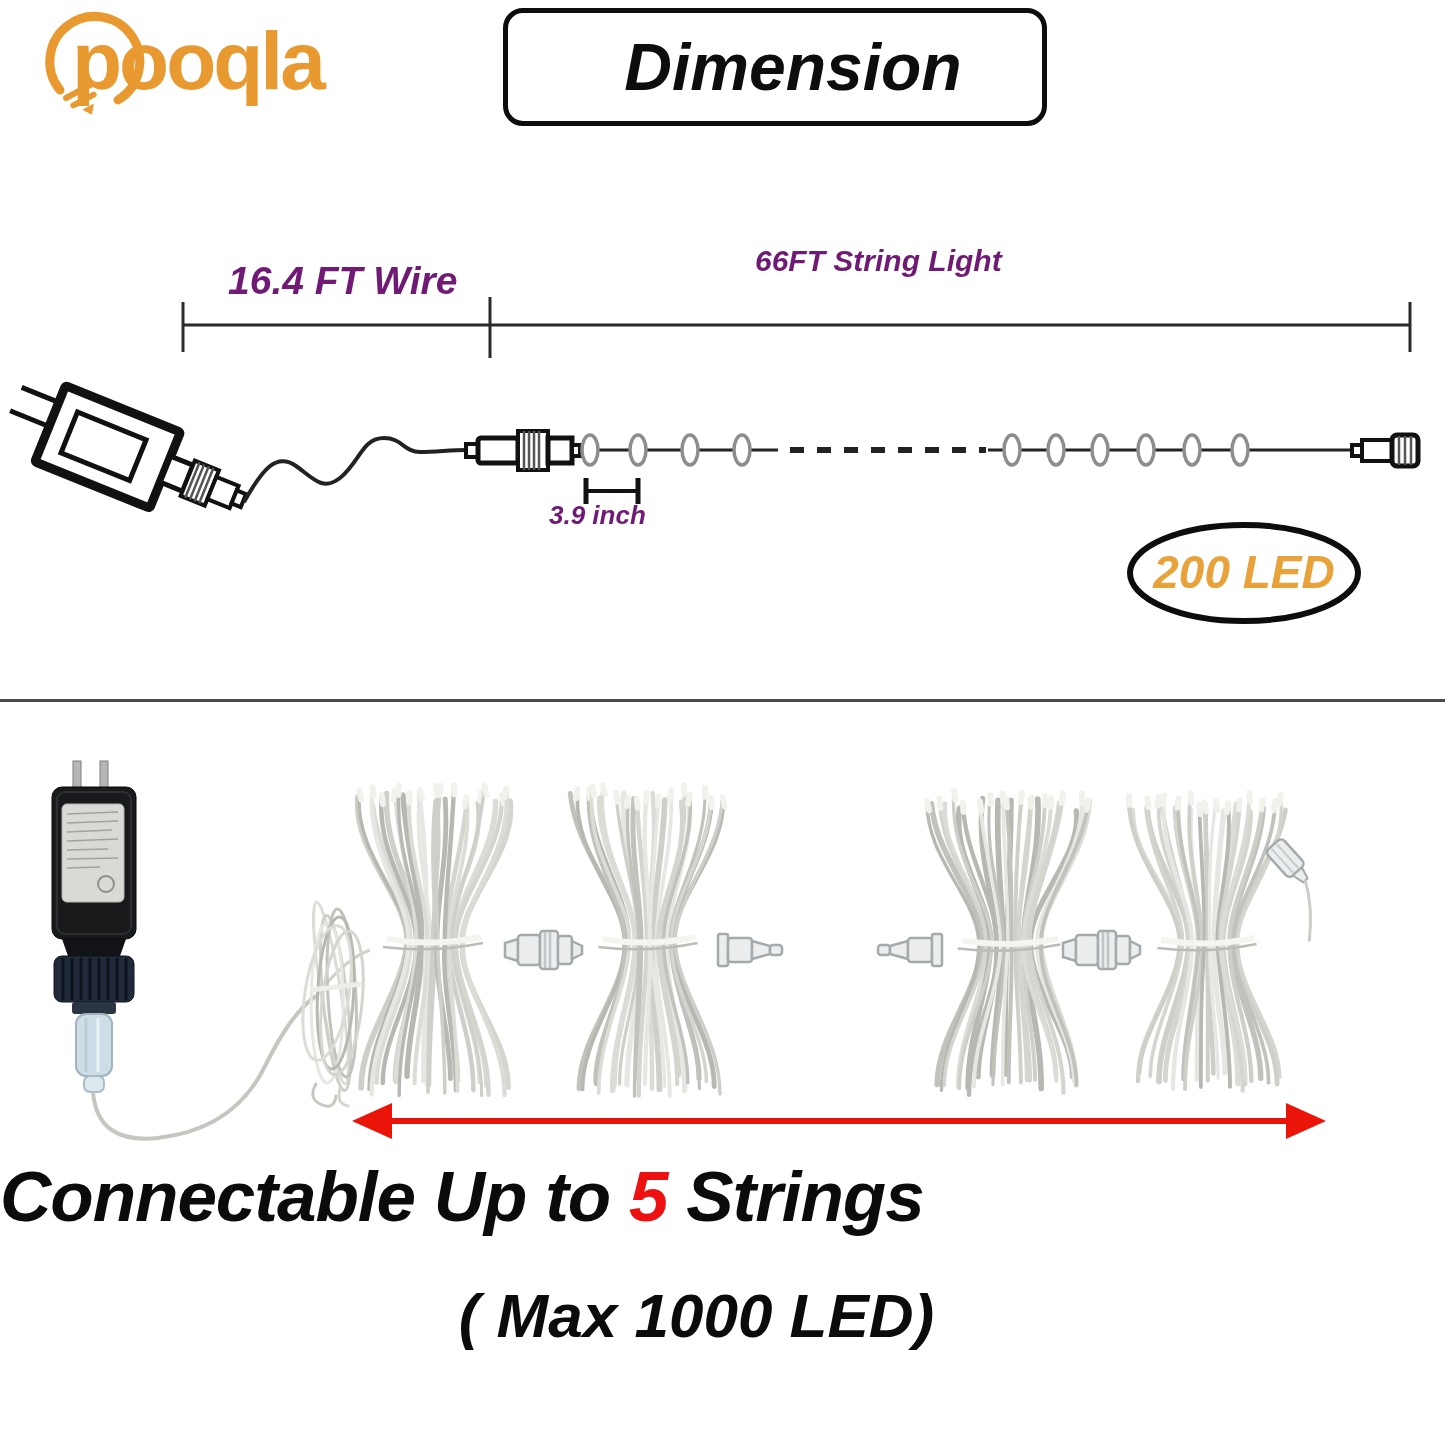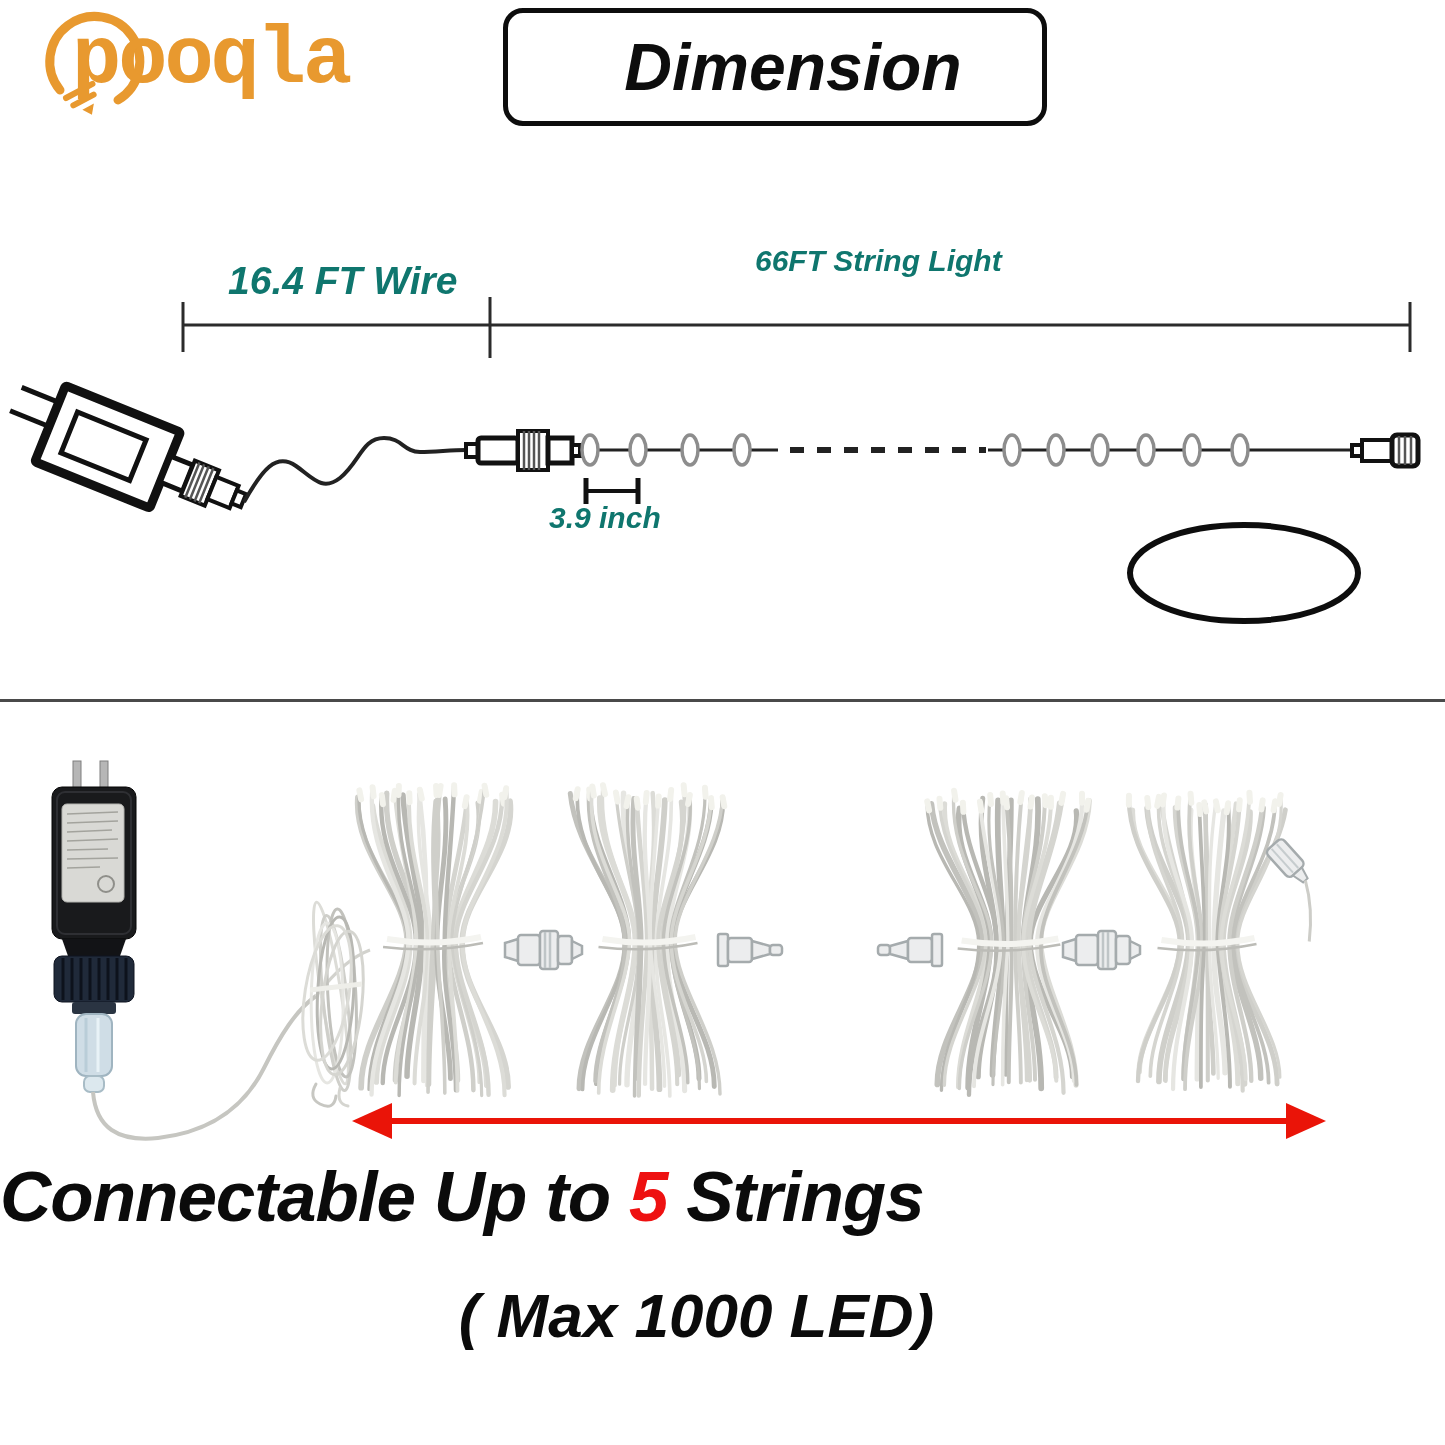--- a/index.html
+++ b/index.html
@@ -2,30 +2,30 @@
 <html><head>
 <meta charset="utf-8">
 <style>
   html,body{margin:0;padding:0;background:#fff;}
   .page{position:relative;width:1445px;height:1445px;background:#fff;overflow:hidden;
         font-family:"Liberation Sans",sans-serif;}
   
   .logo{position:absolute;left:26px;top:6px;width:310px;height:120px;}
   .logo svg{position:absolute;left:0;top:0;}
   .logo-text{position:absolute;left:46px;top:14px;font-size:82px;font-weight:bold;
-             letter-spacing:-3px;color:#E8992F;line-height:1;font-family:Liberation Mono, monospace;}
+             letter-spacing:-3px;color:#E8992F;line-height:1;}
   .title-box{position:absolute;left:503px;top:8px;width:498px;height:108px;
              border:5px solid #0d0d0d;border-radius:20px;background:#fff;
              display:flex;align-items:center;justify-content:center;padding-left:36px;}
   .title-box span{font-size:66px;font-weight:bold;font-style:italic;color:#0d0d0d;}
   
-  .lbl{position:absolute;font-weight:bold;font-style:italic;color:#0f766e;line-height:1.1;}
+  .lbl{position:absolute;font-weight:bold;font-style:italic;color:#701a75;line-height:1.1;}
   .wire-lbl{left:228px;top:260px;font-size:39px;}
   .string-lbl{left:755px;top:244px;font-size:30px;}
-  .spacing-lbl{left:549px;top:501px;font-size:30px;}
+  .spacing-lbl{left:549px;top:501px;font-size:26px;}
   .badge-lbl{left:1128px;top:547px;width:232px;text-align:center;font-size:46px;color:#E9A23A;}
   
   .diagram-svg{position:absolute;left:0;top:0;width:1445px;height:700px;}
   .divider{position:absolute;left:0;top:699px;width:1445px;height:3px;background:#4a4a4a;}
   .photo-svg{position:absolute;left:0;top:700px;width:1445px;height:745px;}
   
   .headline{position:absolute;left:0;top:1156px;width:1445px;text-align:left;
             font-size:71px;font-weight:bold;font-style:italic;color:#0b0b0b;letter-spacing:-1px;}
   .headline .red{color:#EE1111;}
   .subline{position:absolute;left:0;top:1280px;width:1445px;text-align:center;
@@ -124,20 +124,21 @@
     <g stroke="#111">
       <line x1="586" y1="491" x2="638" y2="491" stroke-width="4"></line>
       <line x1="586" y1="478" x2="586" y2="504" stroke-width="5"></line>
       <line x1="638" y1="478" x2="638" y2="504" stroke-width="5"></line>
     </g>
 
     <ellipse cx="1244" cy="573" rx="114" ry="48" fill="#fff" stroke="#0d0d0d" stroke-width="6"></ellipse>
   </svg>
 
   <div class="lbl spacing-lbl">3.9 inch</div>
+  <div class="lbl badge-lbl">200 LED</div>
 
   <div class="divider"></div>
 
   <svg class="photo-svg" viewBox="0 0 1445 745">
 
     <g>
       <rect x="73" y="61" width="8" height="30" fill="#b6b6b6" stroke="#7e7e7e"></rect>
       <rect x="100" y="61" width="8" height="30" fill="#b6b6b6" stroke="#7e7e7e"></rect>
       <rect x="52" y="87" width="84" height="152" rx="10" fill="#191a1c" stroke="#050505"></rect>
       <rect x="57" y="92" width="74" height="142" rx="8" fill="none" stroke="#2e2f33" stroke-width="2"></rect>

